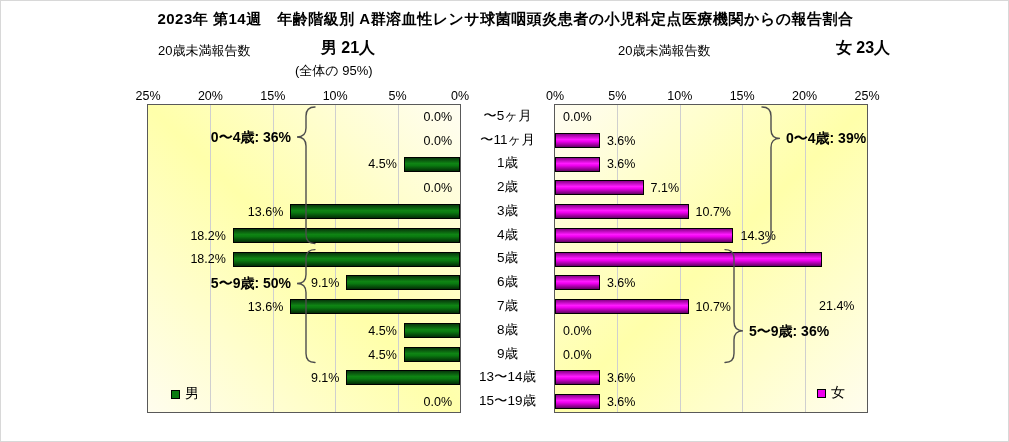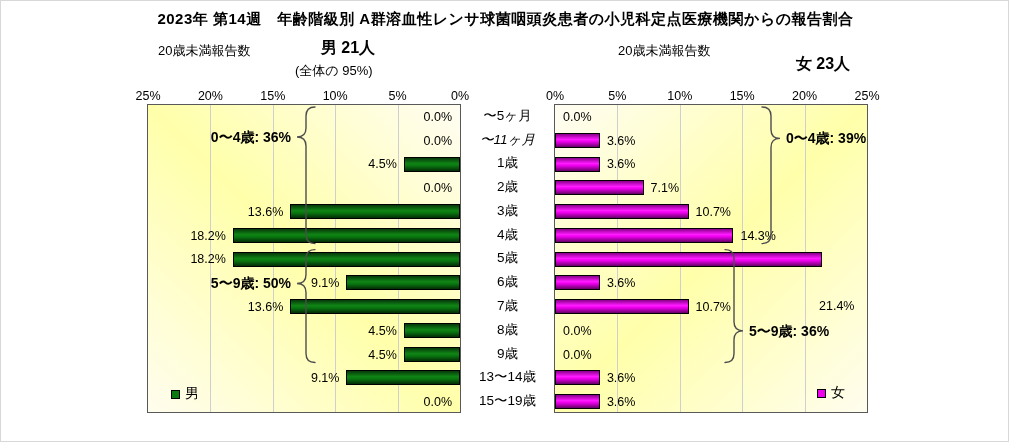--- a/index.html
+++ b/index.html
@@ -6,21 +6,21 @@
   .stage{position:relative;width:1009px;height:442px;background:#ffffff;
          font-family:"Liberation Sans","DejaVu Sans",sans-serif;color:#000;
          border:1px solid #d8d8d8;box-sizing:border-box;overflow:hidden;}
   .chart-title{position:absolute;top:9px;left:0;width:1009px;text-align:center;
                font-size:15px;font-weight:bold;letter-spacing:.5px;white-space:nowrap;}
   .hdr{position:absolute;font-size:13px;white-space:nowrap;}
   .hdr-male{left:157px;top:41px;}
   .hdr-female{left:617px;top:41px;}
   .count{position:absolute;font-size:16px;font-weight:bold;text-align:center;white-space:nowrap;}
   .count-male{left:299px;top:37px;width:96px;}
-  .count-female{left:774px;top:37px;width:96px;margin-top:16px;}
+  .count-female{left:814px;top:37px;width:96px;}
   .share{position:absolute;font-size:13px;text-align:left;white-space:nowrap;}
   .share-male{left:294px;top:61px;width:104px;}
   .share-female{left:758px;top:61px;width:104px;}
   .plot{position:absolute;top:103px;width:314px;height:309px;
         border:1px solid #595959;box-sizing:border-box;}
   #plot-male{left:146px;background:linear-gradient(to bottom left,#fffdf2 0%,#ffffaa 50%,#fffdee 100%);}
   #plot-female{left:553px;background:linear-gradient(to bottom right,#fffdf2 0%,#ffffaa 50%,#fffdee 100%);}
   .gridline{position:absolute;top:0;bottom:0;width:1px;background:#cfcfcf;}
   .chart-row{position:absolute;left:0;right:0;padding-left:28px;}
   .bar{position:absolute;top:4px;height:15px;border:1px solid #000;box-sizing:border-box;}
@@ -187,21 +187,21 @@
     <span class="tick" style="left: 312.2px;">10%</span>
     <span class="tick" style="left: 374.6px;">5%</span>
     <span class="tick" style="left: 437px;">0%</span>
     <span class="tick" style="left: 532px;">0%</span>
     <span class="tick" style="left: 594.4px;">5%</span>
     <span class="tick" style="left: 656.8px;">10%</span>
     <span class="tick" style="left: 719.2px;">15%</span>
     <span class="tick" style="left: 781.6px;">20%</span>
     <span class="tick" style="left: 844px;">25%</span>
     <div class="cat" style="top: 103px; height: 23.7692px;">〜5ヶ月</div>
-    <div class="cat" style="top: 126.769px; height: 23.7692px; font-style: italic;">〜11ヶ月</div>
+    <div class="cat" style="top: 126.769px; height: 23.7692px;">〜11ヶ月</div>
     <div class="cat" style="top: 150.538px; height: 23.7692px;">1歳</div>
     <div class="cat" style="top: 174.308px; height: 23.7692px;">2歳</div>
     <div class="cat" style="top: 198.077px; height: 23.7692px;">3歳</div>
     <div class="cat" style="top: 221.846px; height: 23.7692px;">4歳</div>
     <div class="cat" style="top: 245.615px; height: 23.7692px;">5歳</div>
     <div class="cat" style="top: 269.385px; height: 23.7692px;">6歳</div>
     <div class="cat" style="top: 293.154px; height: 23.7692px;">7歳</div>
     <div class="cat" style="top: 316.923px; height: 23.7692px;">8歳</div>
     <div class="cat" style="top: 340.692px; height: 23.7692px;">9歳</div>
     <div class="cat" style="top: 364.462px; height: 23.7692px;">13〜14歳</div>

